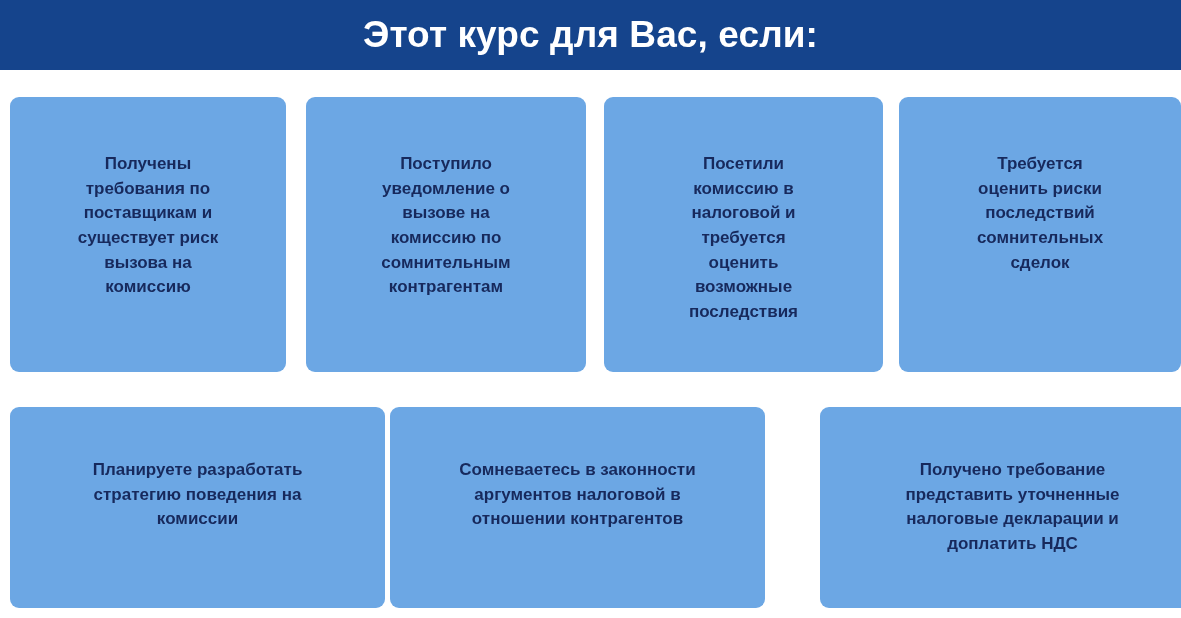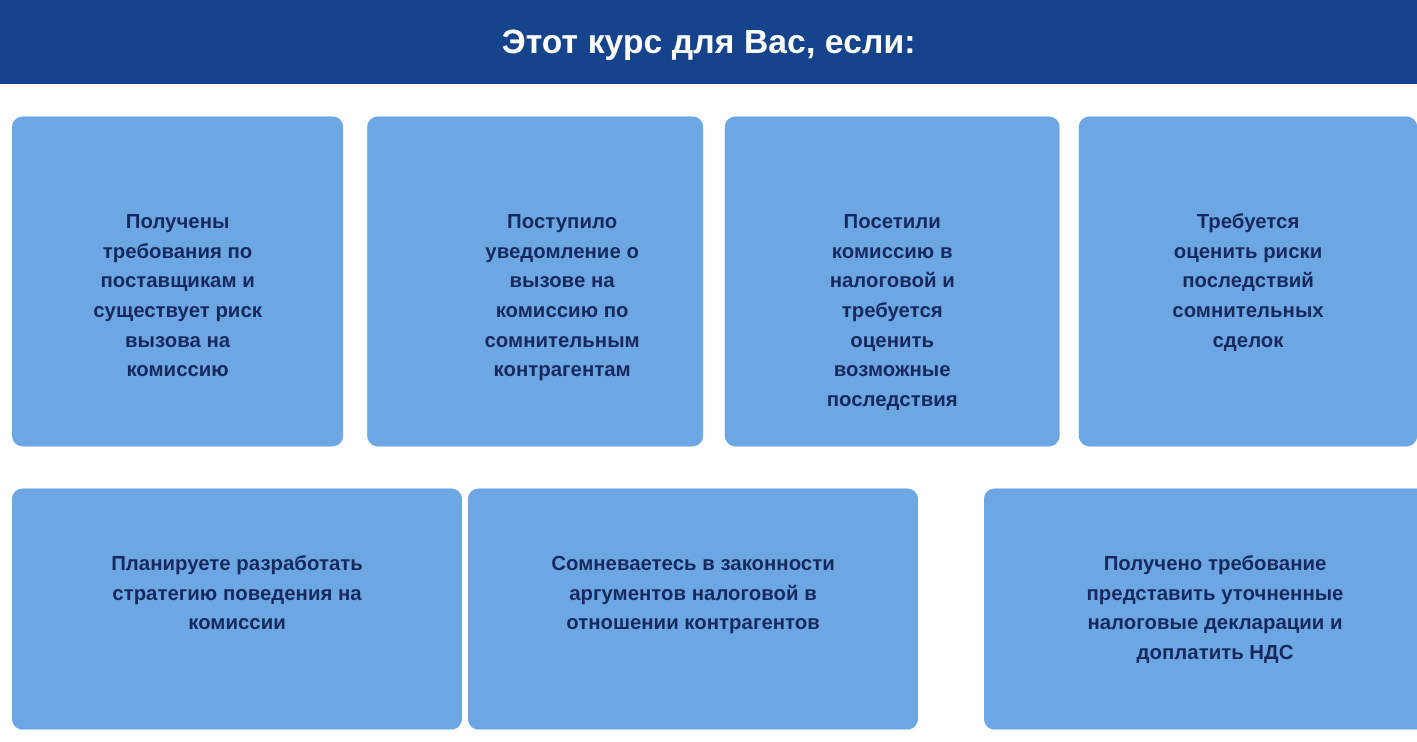--- a/index.html
+++ b/index.html
@@ -28,21 +28,21 @@
     top: 0;
     width: 1181px;
     height: 70px;
     background: #15448c;
     display: flex;
     align-items: center;
     justify-content: center;
   }
   .header-title {
     color: #ffffff;
-    font-size: 28px;
+    font-size: 37px;
     font-weight: bold;
     line-height: 1.1;
     letter-spacing: 0.1px;
     text-align: center;
     white-space: nowrap;
   }
 
   
   .cards-area {
     position: absolute;
@@ -68,28 +68,28 @@
     font-weight: bold;
     text-align: center;
     line-height: 1.45;
     white-space: pre-line;
   }
 
   
   .row1 .card {
     top: 27px;
     height: 275px;
-    padding-top: 76px;
+    padding-top: 55px;
   }
   .row1 .card-text {
     font-size: 17px;
     width: 84%;
   }
   .r1c1 { left: 10px;  width: 276px; }
-  .r1c2 { left: 306px; width: 280px; justify-content: flex-end; }
+  .r1c2 { left: 306px; width: 280px; }
   .r1c3 { left: 604px; width: 279px; }
   .r1c4 { left: 899px; width: 282px; }
 
   
   .row2 .card {
     top: 337px;
     height: 201px;
     padding-top: 51px;
   }
   .row2 .card-text {

